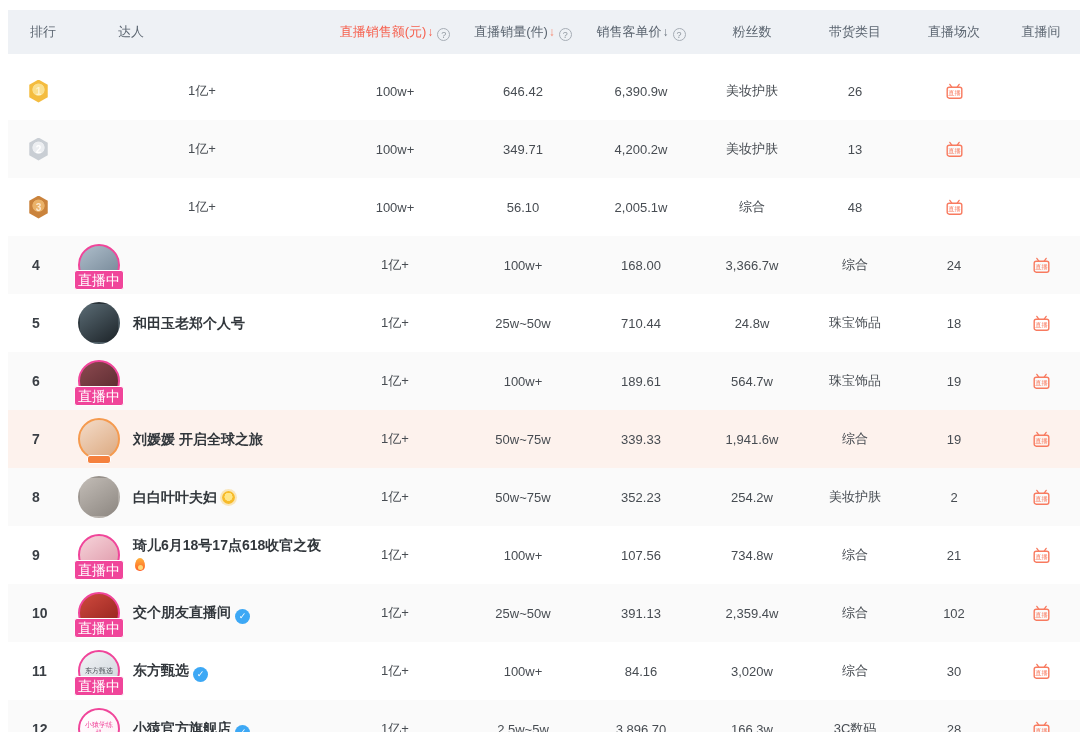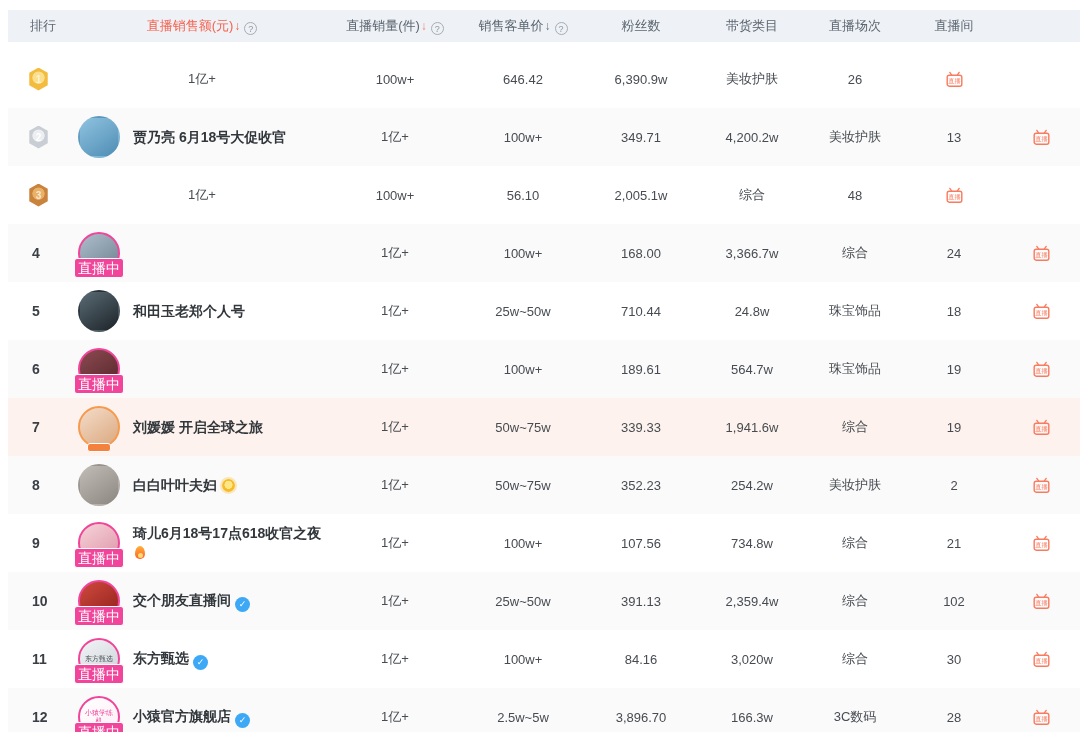--- a/index.html
+++ b/index.html
@@ -4,21 +4,21 @@
 <style>
   * { margin:0; padding:0; box-sizing:border-box; }
   html,body { background:#fff; font-family:"Liberation Sans","DejaVu Sans",sans-serif; }
   .page { width:1072px; margin:10px 0 0 8px; }
 
   
   .thead {
     display:grid;
     grid-template-columns:70px 248px 138px 118px 118px 104px 102px 96px 78px;
     align-items:center;
-    height:32px;
+    height:44px;
     background:#eef1f5;
     color:#5b6570;
     font-size:13px;
     margin-bottom:8px;
   }
   .th { text-align:center; white-space:nowrap; }
   .th-rank { text-align:left; padding-left:22px; }
   .th-influencer { text-align:left; padding-left:40px; }
   .th .sort-arrow { font-size:12px; margin-left:1px; }
   .arrow-red { color:#f6604e; }
@@ -92,20 +92,21 @@
 
   .c-live svg { vertical-align:middle; cursor:pointer; }
 </style>
 </head>
 <body>
 
 <div class="page">
 
   <div class="thead">
     <div class="th th-rank">排行</div>
+    <div class="th th-influencer">达人</div>
     <div class="th active-sort"><span>直播销售额(元)</span><span class="sort-arrow arrow-red">↓</span><span class="help">?</span></div>
     <div class="th"><span>直播销量(件)</span><span class="sort-arrow arrow-salmon">↓</span><span class="help">?</span></div>
     <div class="th"><span>销售客单价</span><span class="sort-arrow arrow-grey">↓</span><span class="help">?</span></div>
     <div class="th">粉丝数</div>
     <div class="th">带货类目</div>
     <div class="th">直播场次</div>
     <div class="th">直播间</div>
   </div>
 
   <div id="tbody">
@@ -127,29 +128,20 @@
         <rect x="1.2" y="4.2" width="14.6" height="11" rx="2" fill="none" stroke="#f87a5f" stroke-width="1.4"></rect>
         <text x="8.5" y="12" text-anchor="middle" font-size="6.2" fill="#f87a5f">直播</text>
       </svg>
     </div>
   </div>
       <div class="row">
     <div class="cell c-rank">
       <span class="medal medal-silver">2</span>
       
     </div>
-    <div class="cell c-inf">
-      <span class="avatar-wrap">
-        <span class="avatar" style="background: linear-gradient(145deg, rgb(143, 195, 224), rgb(79, 141, 180));"></span>
-
-      </span>
-      <span class="name-wrap">
-        <span class="name">贾乃亮 6月18号大促收官</span>
-      </span>
-    </div>
     <div class="cell">1亿+</div>
     <div class="cell">100w+</div>
     <div class="cell">349.71</div>
     <div class="cell">4,200.2w</div>
     <div class="cell">美妆护肤</div>
     <div class="cell">13</div>
     <div class="cell c-live">
       <svg width="17" height="16" viewBox="0 0 17 16">
         <line x1="5.8" y1="4.2" x2="3.8" y2="1.4" stroke="#f87a5f" stroke-width="1.3" stroke-linecap="round"></line>
         <line x1="11.2" y1="4.2" x2="13.2" y2="1.4" stroke="#f87a5f" stroke-width="1.3" stroke-linecap="round"></line>

